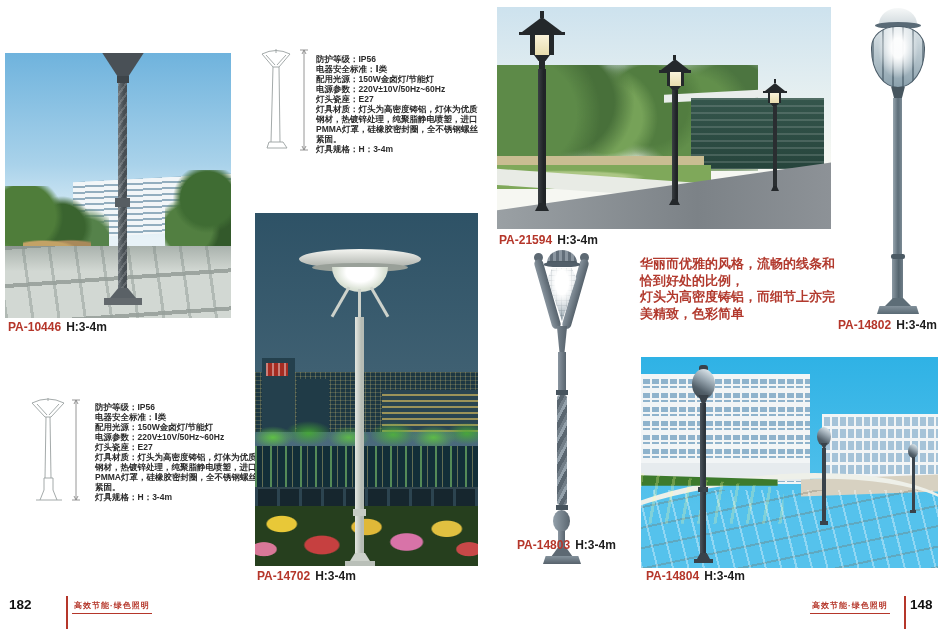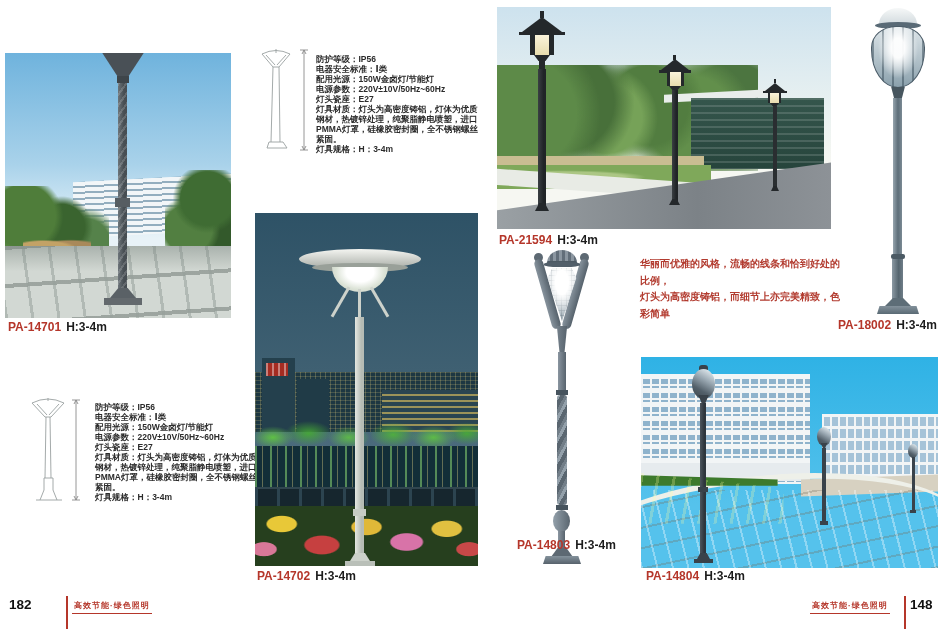--- a/index.html
+++ b/index.html
@@ -12,21 +12,21 @@
   .plabel{position:absolute;font-size:12px;font-weight:bold;white-space:nowrap;}
   .plabel .code{color:#b5362a;}
   .plabel .psize{color:#1c1c1c;margin-left:5px;font-weight:bold;}
 
   
   .spec{position:absolute;width:164px;font-size:8.5px;line-height:10px;color:#2b2b2b;
         font-weight:bold;letter-spacing:0;}
   .spec div{margin:0;}
 
   
-  .marketing{position:absolute;width:205px;color:#b23a2e;font-size:10px;line-height:16.5px;
+  .marketing{position:absolute;width:205px;color:#b23a2e;font-size:13px;line-height:16.5px;
              font-weight:bold;}
 
   
   .pagenum{position:absolute;font-size:13.5px;font-weight:bold;color:#111;}
   .fdiv{position:absolute;width:2px;height:33px;background:#b5362a;}
   .slogan{position:absolute;font-size:8px;font-weight:bold;color:#b5362a;
           border-bottom:1.5px solid #b5362a;padding:0 2px 2px 2px;letter-spacing:1px;white-space:nowrap;}
 
   
   .p1-sky{inset:0;background:linear-gradient(180deg,#6fb3dd 0%,#a9d2ea 42%,#d9ecf6 62%,#e8f2f7 70%);}
@@ -235,21 +235,21 @@
     <div class="layer p1-ground"></div>
     <div class="layer p1-glow"></div>
     <div class="layer p1-cone"></div>
     <div class="layer p1-collar"></div>
     <div class="layer p1-pole"></div>
     <div class="layer p1-joint"></div>
     <div class="layer p1-basecone"></div>
     <div class="layer p1-plate"></div>
   </div>
   <div class="plabel" style="left:8px;top:320px;">
-    <span class="code">PA-14701</span><span class="psize">H:3-4m</span>
+    <span class="code">PA-10446</span><span class="psize">H:3-4m</span>
   </div>
 
   <div class="sketch" style="left:252px;top:44px;">
     <svg width="62" height="122" viewBox="0 0 62 122">
       <g fill="none" stroke="#9aa0a0" stroke-width="0.9">
         <path d="M24,5 v4"></path>
         <path d="M10,10 Q24,3 38,10 L27,23 L21,23 Z"></path>
         <path d="M14,11 L23,21 M34,11 L25,21"></path>
         <path d="M21,23 L19,98 M27,23 L28,98"></path>
         <path d="M17,98 h14 M15,104 h20 M17,98 L15,104 M31,98 L35,104"></path>
@@ -364,21 +364,21 @@
     <div class="layer r2-rim"></div>
     <div class="layer r2-glass"></div>
     <div class="layer r2-collar"></div>
     <div class="layer r2-pole"></div>
     <div class="layer r2-ring"></div>
     <div class="layer r2-lower"></div>
     <div class="layer r2-flare"></div>
     <div class="layer r2-plate"></div>
   </div>
   <div class="plabel" style="left:838px;top:318px;">
-    <span class="code">PA-18002</span><span class="psize">H:3-4m</span>
+    <span class="code">PA-14802</span><span class="psize">H:3-4m</span>
   </div>
 
   <div class="marketing" style="left:640px;top:256px;">
     <div>华丽而优雅的风格，流畅的线条和恰到好处的比例，</div>
     <div>灯头为高密度铸铝，而细节上亦完美精致，色彩简单</div>
   </div>
 
   <div class="photo" style="left:500px;top:250px;width:125px;height:316px;">
     <div class="layer r3-tipL"></div>
     <div class="layer r3-tipR"></div>

